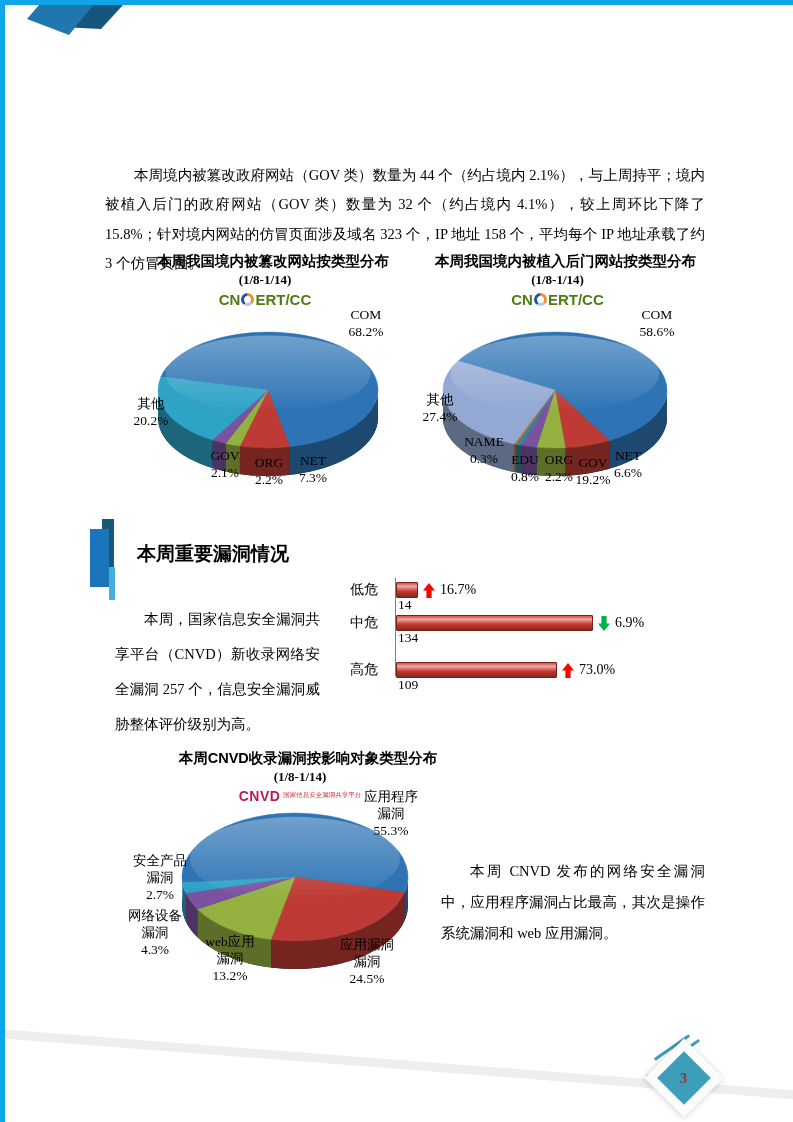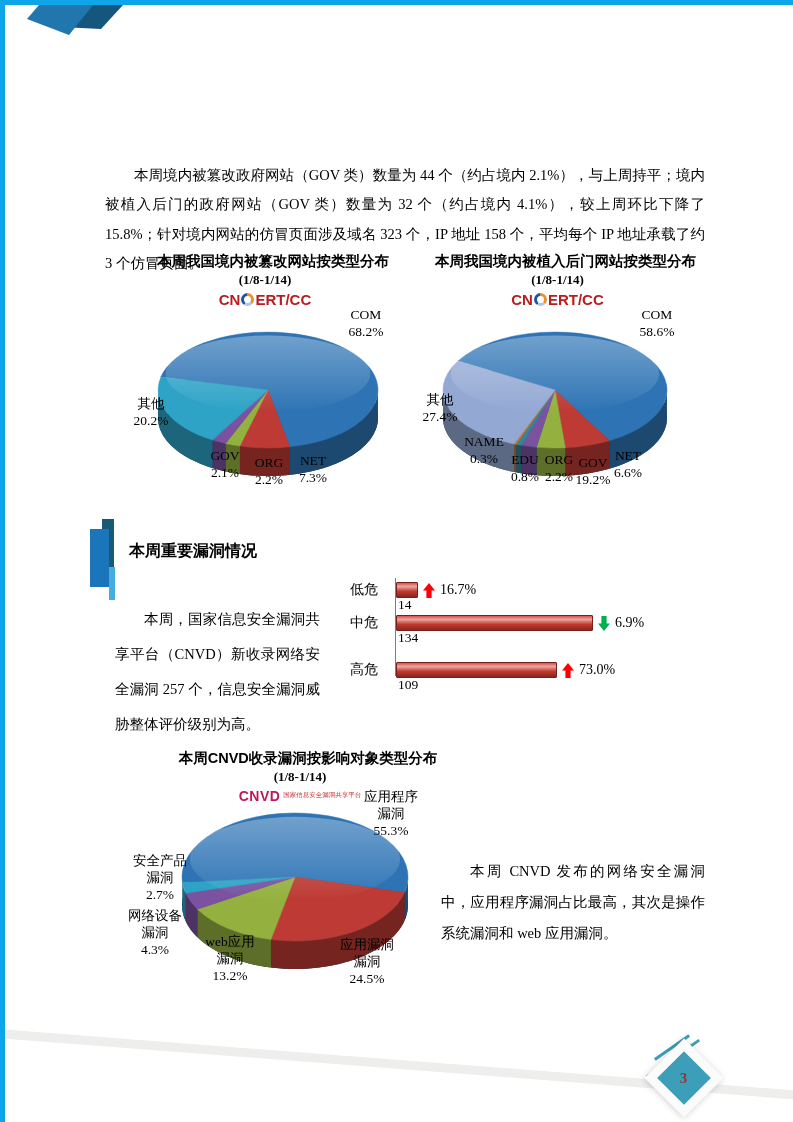--- a/index.html
+++ b/index.html
@@ -10,21 +10,21 @@
   .cnvd-para{left:110px;top:582px;width:205px;line-height:35px;}
   .analysis{left:436px;top:836px;width:264px;line-height:31px;}
 
   .chart-head{position:absolute;text-align:center;}
   .ch1{left:120px;top:247px;width:280px;}
   .ch2{left:405px;top:247px;width:295px;}
   .ch3{left:140px;top:744px;width:310px;}
   .ctitle{font-family:"Liberation Sans","DejaVu Sans",sans-serif;font-weight:bold;font-size:14.5px;padding-left:16px;}
   .csub{font-weight:bold;font-size:13px;margin-top:1px;}
   .cncert{margin-top:3px;font-family:"Liberation Sans","DejaVu Sans",sans-serif;font-weight:bold;
-          font-size:15px;color:#b91c1c;display:flex;align-items:center;justify-content:center;gap:1px;text-align:right;}
+          font-size:15px;color:#4d7c0f;display:flex;align-items:center;justify-content:center;gap:1px;text-align:right;}
   .ring{width:13px;height:13px;border-radius:50%;display:inline-block;position:relative;
         background:conic-gradient(#e8912d 0deg 130deg,#aec6e8 130deg 215deg,#2053A4 215deg 360deg);}
   .ring::after{content:"";position:absolute;inset:3px;background:#fff;border-radius:50%;}
   .cnvd-logo{margin-top:4px;display:flex;align-items:flex-start;justify-content:center;gap:3px;}
   .cnvd-word{font-family:"Liberation Sans","DejaVu Sans",sans-serif;font-weight:bold;font-size:14px;
              color:#be185d;letter-spacing:0.5px;line-height:14px;}
   .cnvd-sub{font-size:6.5px;color:#C4262E;line-height:7px;text-align:left;padding-top:2px;}
 
   svg.pie{position:absolute;}
   .pie1{left:120px;top:299px;}
@@ -47,22 +47,22 @@
   .l-c2-net{left:599px;top:442px;width:48px;}
   .l-c3-app{left:350px;top:783px;width:72px;}
   .l-c3-sec{left:120px;top:847px;width:70px;}
   .l-c3-dev{left:113px;top:902px;width:74px;}
   .l-c3-web{left:191px;top:928px;width:68px;}
   .l-c3-os{left:324px;top:931px;width:76px;}
 
   .sec-deco-dark{position:absolute;left:97px;top:514px;width:12px;height:49px;background:#175A78;}
   .sec-deco-blue{position:absolute;left:85px;top:524px;width:19px;height:58px;background:#1B75BB;}
   .sec-deco-light{position:absolute;left:104px;top:562px;width:6px;height:33px;background:#45AEE0;}
-  .sec-title{position:absolute;left:124px;top:536px;font-family:"Liberation Sans","DejaVu Sans",sans-serif;
-             font-weight:bold;font-size:16px;}
+  .sec-title{position:absolute;left:132px;top:536px;font-family:"Liberation Sans","DejaVu Sans",sans-serif;
+             font-weight:bold;font-size:19px;}
 
   .vchart{position:absolute;left:345px;top:571px;width:345px;height:125px;font-size:14px;}
   .vaxis{position:absolute;left:45px;top:2px;width:1px;height:98px;background:#7f7f7f;}
   .vrow{position:absolute;left:0;height:22px;display:flex;align-items:center;}
   .vrow1{top:3px;} .vrow2{top:36px;} .vrow3{top:83px;}
   .vcat{width:38px;display:inline-block;}
   .vbar{display:inline-block;height:14px;margin-left:8px;border:1px solid #7a1f1a;border-radius:1px;
         background:linear-gradient(180deg,#d4554c 0%,#eda59e 25%,#c0392f 60%,#8c241e 100%);}
   .varrow{margin-left:5px;display:inline-flex;align-items:center;}
   .vpct{margin-left:5px;}

